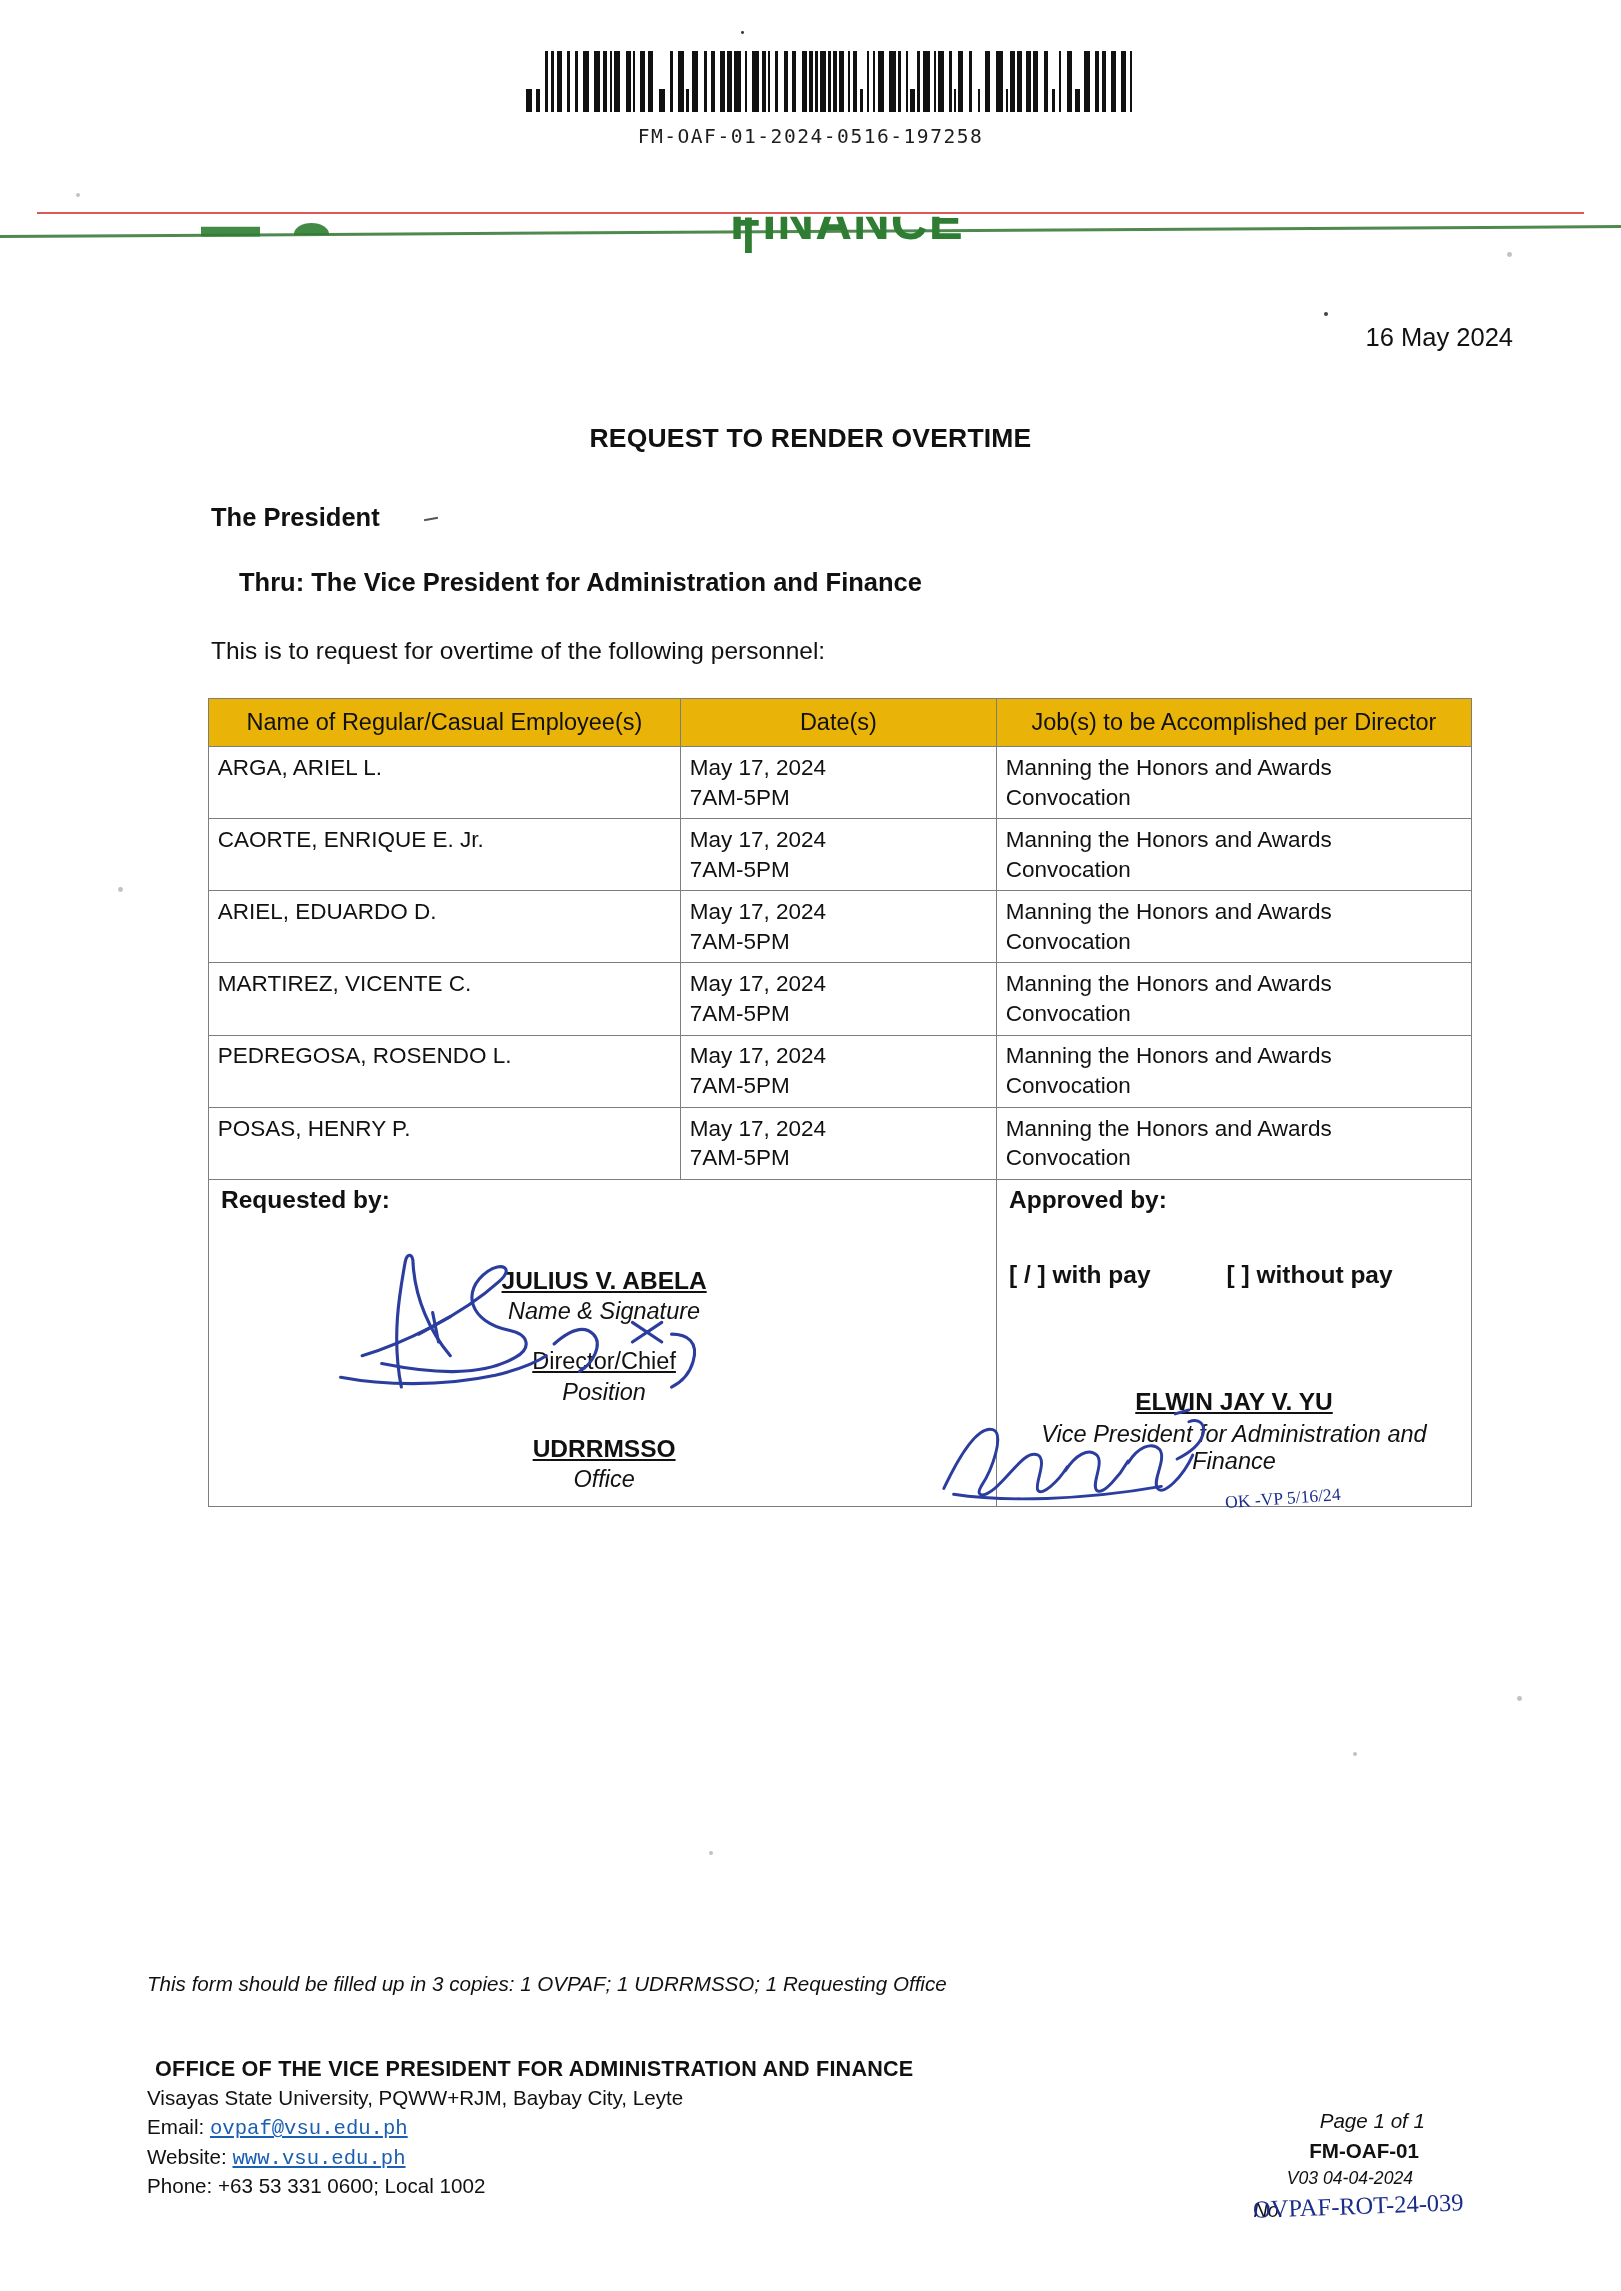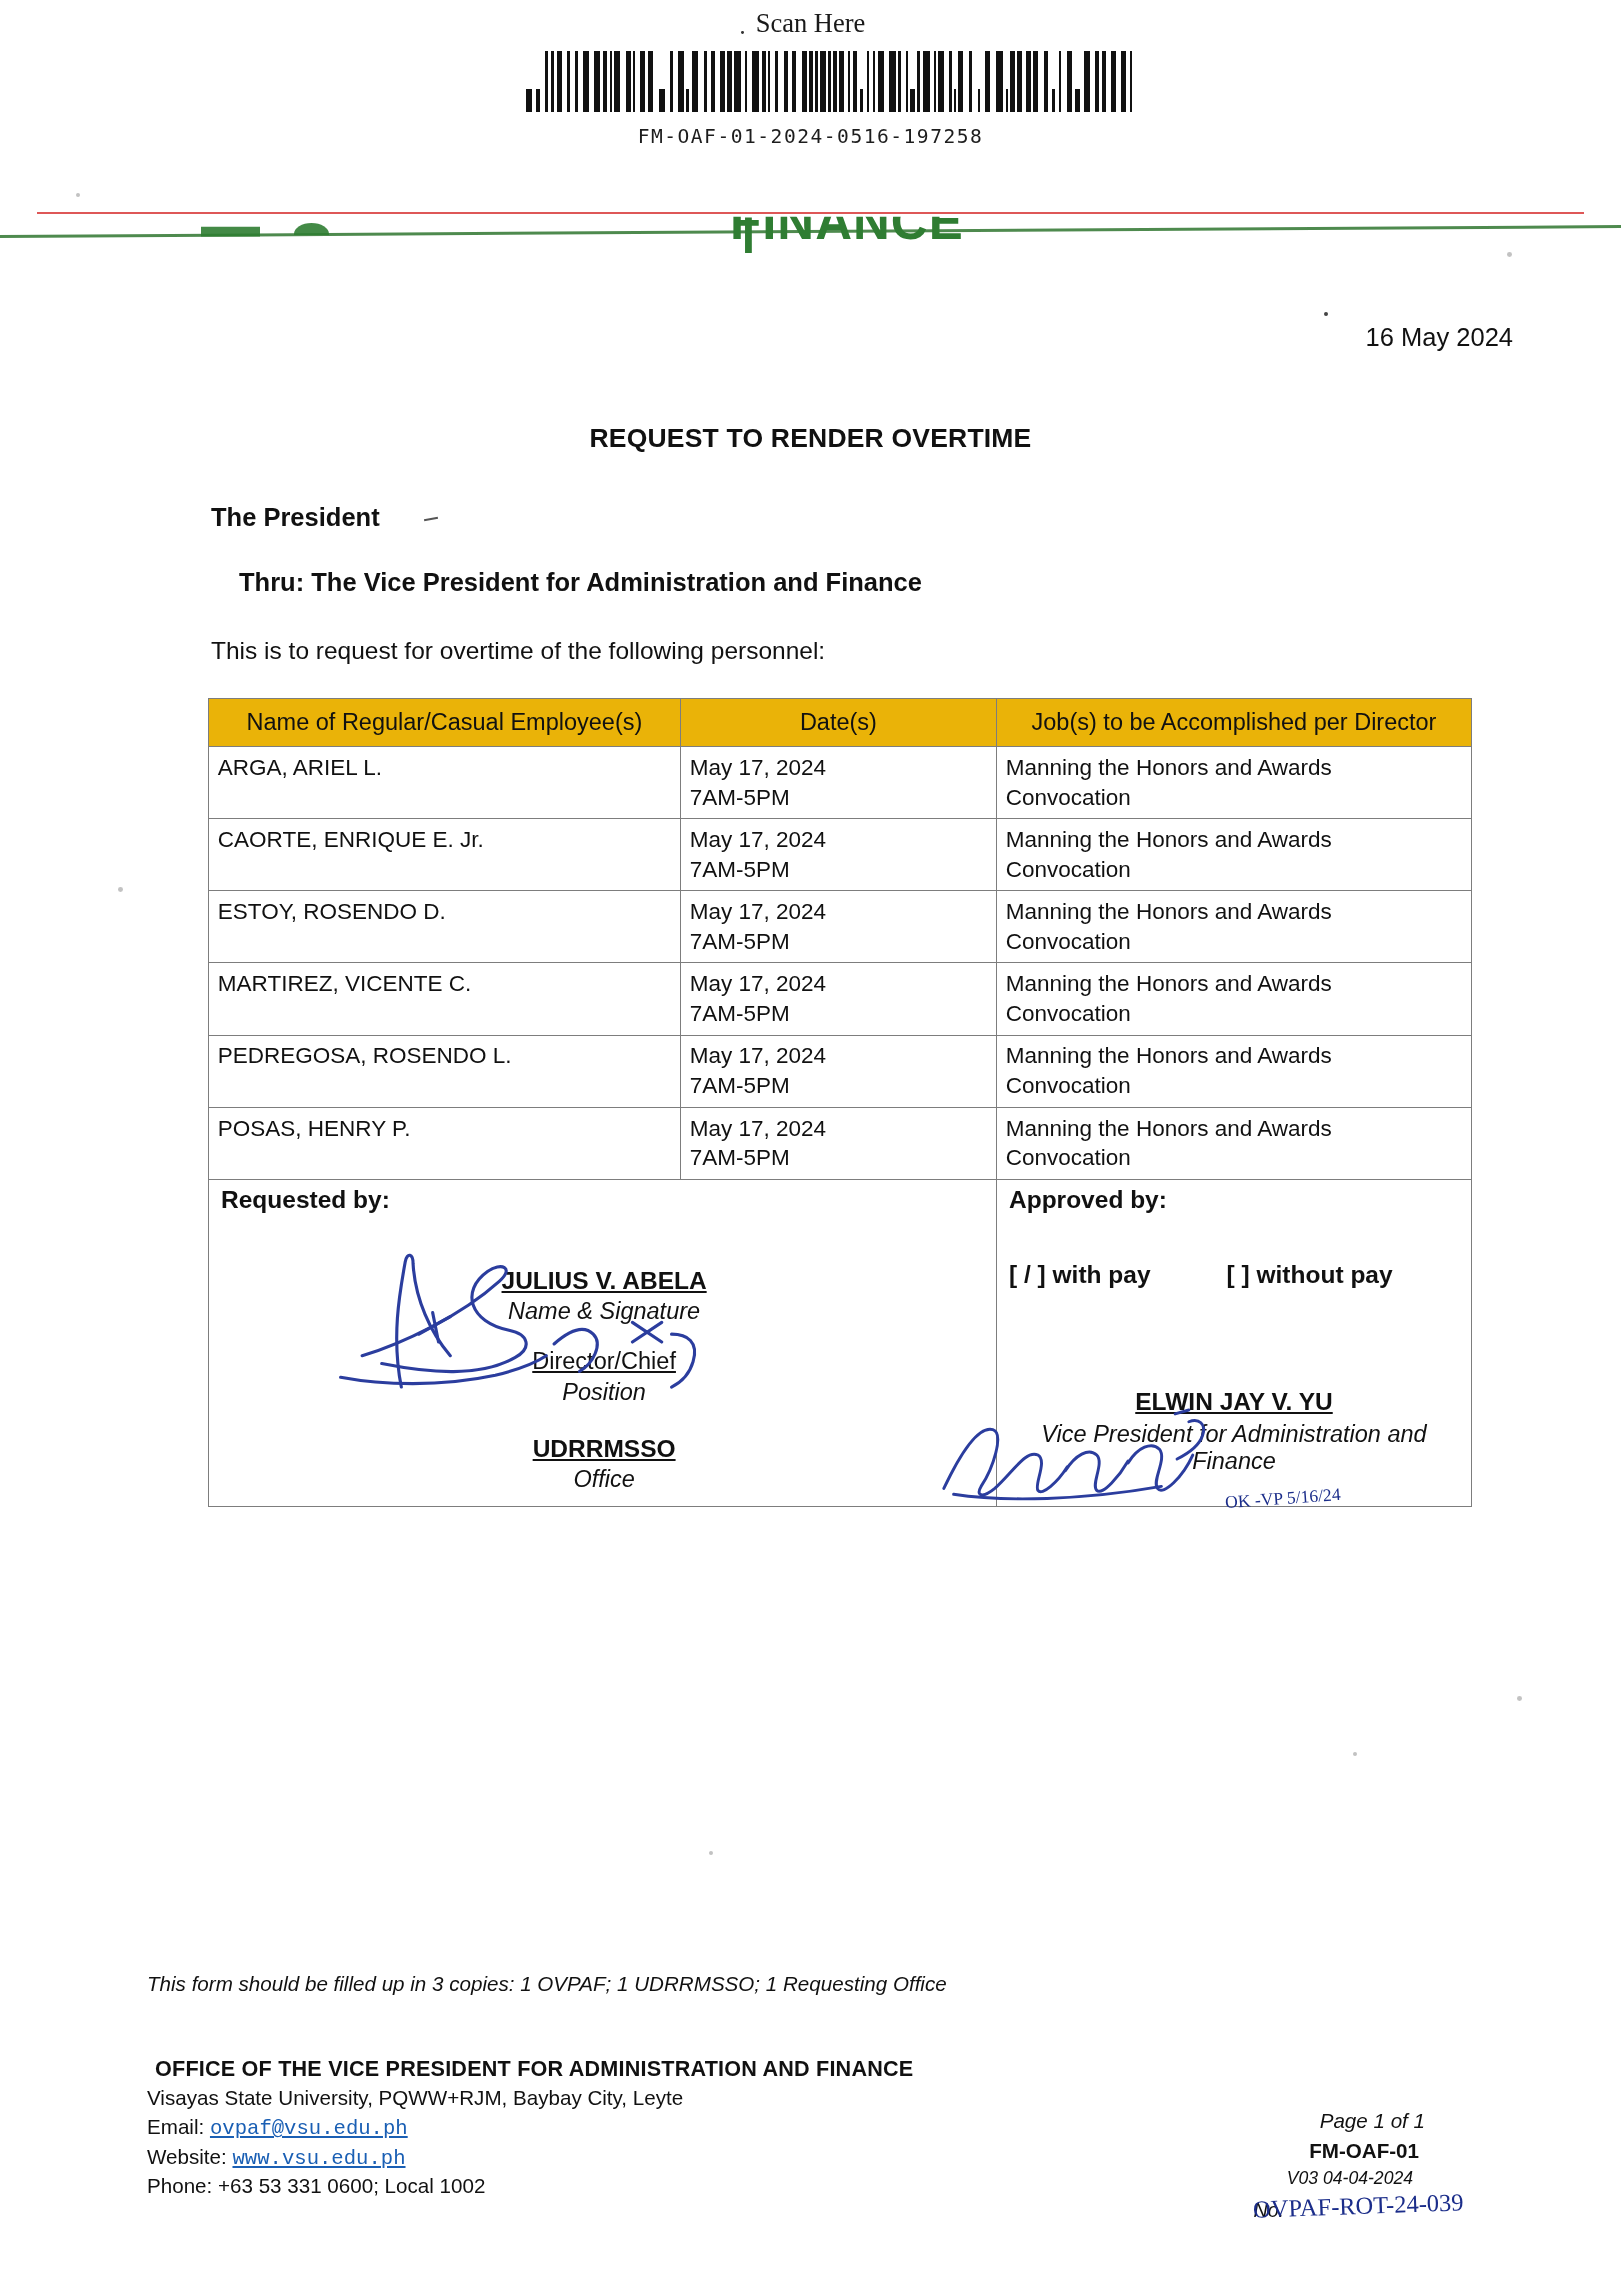--- a/index.html
+++ b/index.html
@@ -388,21 +388,20 @@
     background: #9a9a9a;
     border-radius: 50%;
     opacity: .6;
   }
 </style>
 </head>
 <body>
 
 <div class="page">
 
-  <div class="scan-label">Scan Here</div>
   <div class="scan-dot"></div>
 
   <div class="barcode" id="barcode"><span style="width: 5.9px; margin-right: 3.9px; height: 38%; vertical-align: bottom;"></span><span style="width: 3.9px; margin-right: 4.9px; height: 38%; vertical-align: bottom;"></span><span style="width: 3.9px; margin-right: 2.9px; height: 100%; vertical-align: top;"></span><span style="width: 2.9px; margin-right: 2.9px; height: 100%; vertical-align: top;"></span><span style="width: 4.9px; margin-right: 4.9px; height: 100%; vertical-align: top;"></span><span style="width: 2.9px; margin-right: 4.9px; height: 100%; vertical-align: top;"></span><span style="width: 2.9px; margin-right: 5.9px; height: 100%; vertical-align: top;"></span><span style="width: 5.9px; margin-right: 4.9px; height: 100%; vertical-align: top;"></span><span style="width: 5.9px; margin-right: 2.9px; height: 100%; vertical-align: top;"></span><span style="width: 3.9px; margin-right: 2.9px; height: 100%; vertical-align: top;"></span><span style="width: 2px; margin-right: 2px; height: 100%; vertical-align: top;"></span><span style="width: 5.9px; margin-right: 5.9px; height: 100%; vertical-align: top;"></span><span style="width: 5.9px; margin-right: 2px; height: 100%; vertical-align: top;"></span><span style="width: 2px; margin-right: 4.9px; height: 100%; vertical-align: top;"></span><span style="width: 4.9px; margin-right: 2.9px; height: 100%; vertical-align: top;"></span><span style="width: 4.9px; margin-right: 5.9px; height: 100%; vertical-align: top;"></span><span style="width: 5.9px; margin-right: 4.9px; height: 38%; vertical-align: bottom;"></span><span style="width: 2.9px; margin-right: 4.9px; height: 100%; vertical-align: top;"></span><span style="width: 6.9px; margin-right: 2px; height: 100%; vertical-align: top;"></span><span style="width: 2.9px; margin-right: 2.9px; height: 38%; vertical-align: bottom;"></span><span style="width: 5.9px; margin-right: 5.9px; height: 100%; vertical-align: top;"></span><span style="width: 2.9px; margin-right: 3.9px; height: 100%; vertical-align: top;"></span><span style="width: 3.9px; margin-right: 4.9px; height: 100%; vertical-align: top;"></span><span style="width: 5.9px; margin-right: 2px; height: 100%; vertical-align: top;"></span><span style="width: 4.9px; margin-right: 2px; height: 100%; vertical-align: top;"></span><span style="width: 6.9px; margin-right: 3.9px; height: 100%; vertical-align: top;"></span><span style="width: 2px; margin-right: 4.9px; height: 100%; vertical-align: top;"></span><span style="width: 6.9px; margin-right: 2.9px; height: 100%; vertical-align: top;"></span><span style="width: 3.9px; margin-right: 2px; height: 100%; vertical-align: top;"></span><span style="width: 2px; margin-right: 4.9px; height: 100%; vertical-align: top;"></span><span style="width: 3.9px; margin-right: 5.9px; height: 100%; vertical-align: top;"></span><span style="width: 3.9px; margin-right: 3.9px; height: 100%; vertical-align: top;"></span><span style="width: 3.9px; margin-right: 5.9px; height: 100%; vertical-align: top;"></span><span style="width: 4.9px; margin-right: 2px; height: 100%; vertical-align: top;"></span><span style="width: 3.9px; margin-right: 2px; height: 100%; vertical-align: top;"></span><span style="width: 2.9px; margin-right: 2.9px; height: 100%; vertical-align: top;"></span><span style="width: 5.9px; margin-right: 2px; height: 100%; vertical-align: top;"></span><span style="width: 2.9px; margin-right: 2px; height: 100%; vertical-align: top;"></span><span style="width: 3.9px; margin-right: 2px; height: 100%; vertical-align: top;"></span><span style="width: 4.9px; margin-right: 3.9px; height: 100%; vertical-align: top;"></span><span style="width: 2px; margin-right: 2.9px; height: 100%; vertical-align: top;"></span><span style="width: 3.9px; margin-right: 2.9px; height: 100%; vertical-align: top;"></span><span style="width: 3.9px; margin-right: 3.9px; height: 38%; vertical-align: bottom;"></span><span style="width: 2px; margin-right: 3.9px; height: 100%; vertical-align: top;"></span><span style="width: 2px; margin-right: 2.9px; height: 100%; vertical-align: top;"></span><span style="width: 5.9px; margin-right: 4.9px; height: 100%; vertical-align: top;"></span><span style="width: 6.9px; margin-right: 2px; height: 100%; vertical-align: top;"></span><span style="width: 2.9px; margin-right: 4.9px; height: 100%; vertical-align: top;"></span><span style="width: 2.9px; margin-right: 2px; height: 100%; vertical-align: top;"></span><span style="width: 4.9px; margin-right: 2px; height: 38%; vertical-align: bottom;"></span><span style="width: 2.9px; margin-right: 2.9px; height: 100%; vertical-align: top;"></span><span style="width: 6.9px; margin-right: 3.9px; height: 100%; vertical-align: top;"></span><span style="width: 2px; margin-right: 2px; height: 100%; vertical-align: top;"></span><span style="width: 5.9px; margin-right: 4.9px; height: 100%; vertical-align: top;"></span><span style="width: 2.9px; margin-right: 2px; height: 100%; vertical-align: top;"></span><span style="width: 2px; margin-right: 2px; height: 38%; vertical-align: bottom;"></span><span style="width: 5.9px; margin-right: 5.9px; height: 100%; vertical-align: top;"></span><span style="width: 2.9px; margin-right: 5.9px; height: 100%; vertical-align: top;"></span><span style="width: 2px; margin-right: 4.9px; height: 38%; vertical-align: bottom;"></span><span style="width: 4.9px; margin-right: 5.9px; height: 100%; vertical-align: top;"></span><span style="width: 6.9px; margin-right: 2.9px; height: 100%; vertical-align: top;"></span><span style="width: 2px; margin-right: 2px; height: 38%; vertical-align: bottom;"></span><span style="width: 4.9px; margin-right: 2.9px; height: 100%; vertical-align: top;"></span><span style="width: 4.9px; margin-right: 3.9px; height: 100%; vertical-align: top;"></span><span style="width: 4.9px; margin-right: 2px; height: 100%; vertical-align: top;"></span><span style="width: 4.9px; margin-right: 5.9px; height: 100%; vertical-align: top;"></span><span style="width: 3.9px; margin-right: 3.9px; height: 100%; vertical-align: top;"></span><span style="width: 2.9px; margin-right: 4.9px; height: 38%; vertical-align: bottom;"></span><span style="width: 2px; margin-right: 5.9px; height: 100%; vertical-align: top;"></span><span style="width: 4.9px; margin-right: 2.9px; height: 100%; vertical-align: top;"></span><span style="width: 4.9px; margin-right: 3.9px; height: 38%; vertical-align: bottom;"></span><span style="width: 5.9px; margin-right: 4.9px; height: 100%; vertical-align: top;"></span><span style="width: 3.9px; margin-right: 3.9px; height: 100%; vertical-align: top;"></span><span style="width: 3.9px; margin-right: 4.9px; height: 100%; vertical-align: top;"></span><span style="width: 4.9px; margin-right: 4.9px; height: 100%; vertical-align: top;"></span><span style="width: 4.9px; margin-right: 3.9px; height: 100%; vertical-align: top;"></span><span style="width: 2px; margin-right: 2px; height: 100%; vertical-align: top;"></span></div>
   <div class="barcode-num">FM-OAF-01-2024-0516-197258</div>
 
   <div class="lh-redline"></div>
   <div class="lh-greenline"></div>
   <div class="lh-bar">|</div>
   <div class="lh-word">FINANCE</div>
   <div class="lh-blob1"></div>
@@ -433,21 +432,21 @@
 7AM-5PM</td>
           <td class="cell-2line">Manning the Honors and Awards Convocation</td>
         </tr>
         <tr>
           <td class="cell-2line">CAORTE, ENRIQUE E. Jr.</td>
           <td class="cell-2line" style="white-space: pre-line;">May 17, 2024
 7AM-5PM</td>
           <td class="cell-2line">Manning the Honors and Awards Convocation</td>
         </tr>
         <tr>
-          <td class="cell-2line">ESTOY, ROSENDO D.</td>
+          <td class="cell-2line">ARIEL, EDUARDO D.</td>
           <td class="cell-2line" style="white-space: pre-line;">May 17, 2024
 7AM-5PM</td>
           <td class="cell-2line">Manning the Honors and Awards Convocation</td>
         </tr>
         <tr>
           <td class="cell-2line">MARTIREZ, VICENTE C.</td>
           <td class="cell-2line" style="white-space: pre-line;">May 17, 2024
 7AM-5PM</td>
           <td class="cell-2line">Manning the Honors and Awards Convocation</td>
         </tr>

